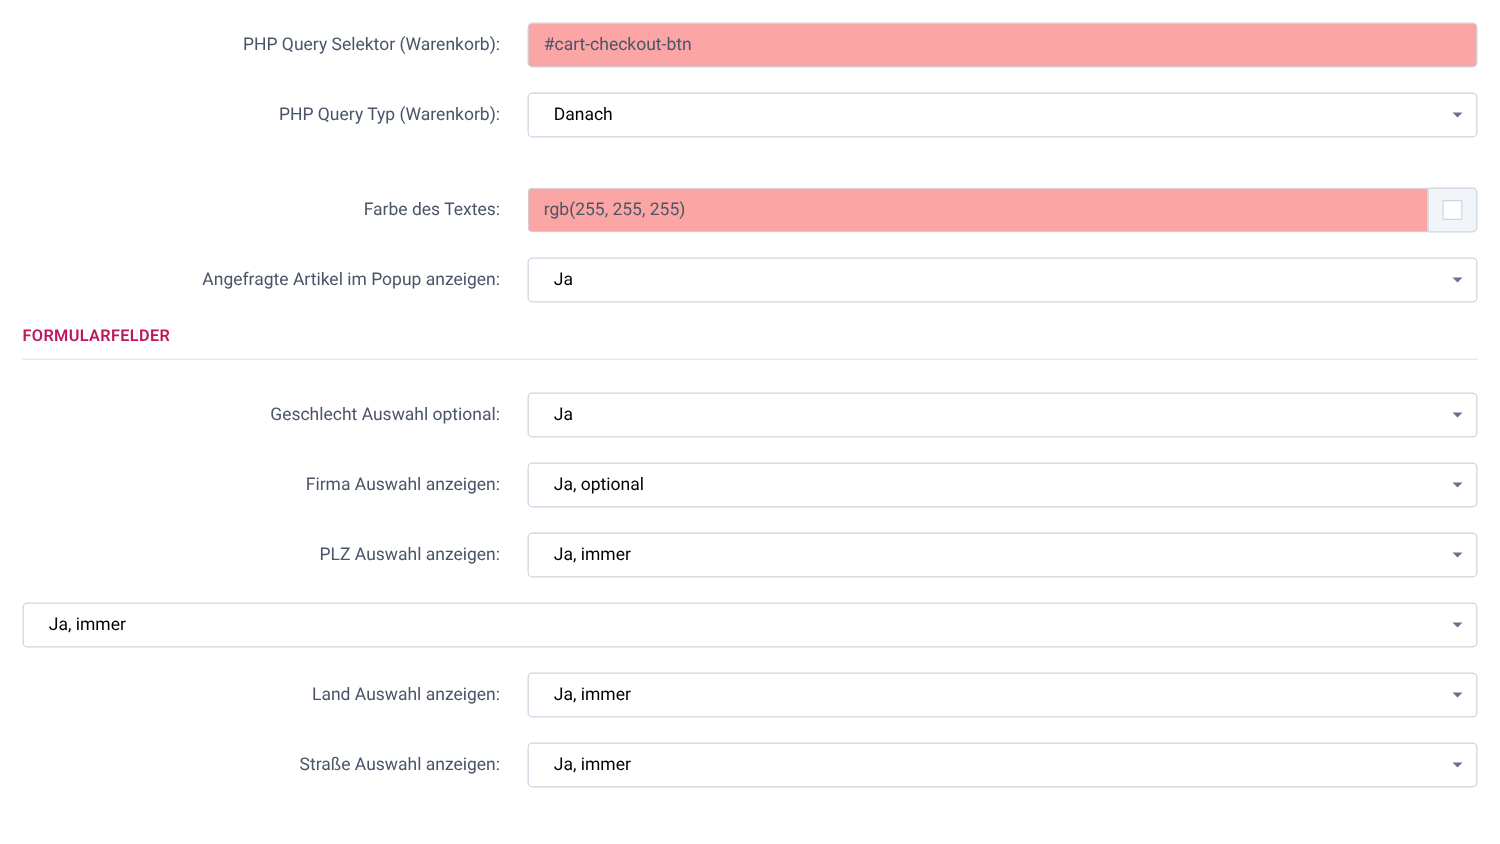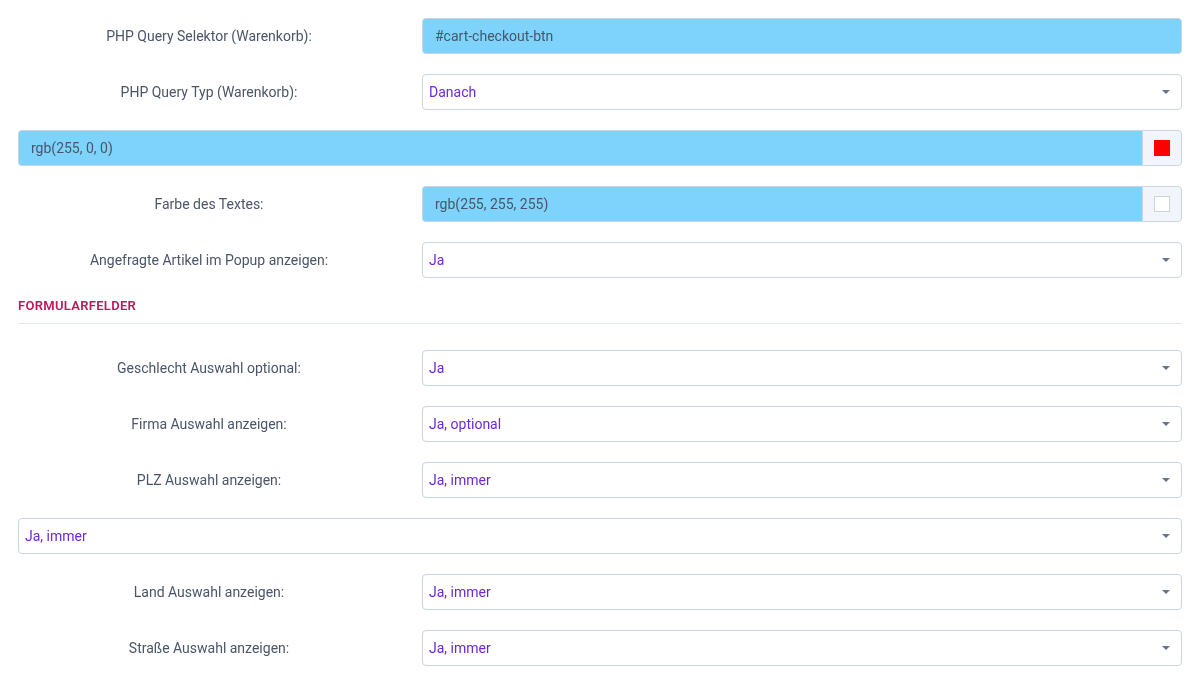--- a/index.html
+++ b/index.html
@@ -10,53 +10,53 @@
       background: #fff;
       padding: 18px 18px 0 18px;
     }
     .form-row {
       display: flex;
       align-items: center;
       margin-bottom: 20px;
     }
     .form-label {
       width: 404px;
-      text-align: center;
+      text-align: right;
       padding-right: 22px;
       color: #4a5568;
       font-size: 14px;
       flex-shrink: 0;
     }
     .form-control-wrap {
       flex: 1;
       display: flex;
     }
     .text-input {
       width: 100%;
       height: 36px;
       padding: 6px 12px;
       border: 1px solid #cbd5e0;
       border-radius: 4px;
       font-size: 14px;
       color: #4a5568;
-      background: #7dd3fc;
+      background: #fca5a5;
       font-family: inherit;
     }
     .select-wrap {
       position: relative;
       width: 100%;
     }
     .select-input {
       width: 100%;
       height: 36px;
-      padding: 6px 30px 6px 6px;
+      padding: 6px 30px 6px 20px;
       border: 1px solid #cbd5e0;
       border-radius: 4px;
       font-size: 14px;
-      color: #6d28d9;
+      color: #000000;
       background: #fff;
       appearance: none;
       -webkit-appearance: none;
       cursor: pointer;
       font-family: inherit;
     }
     .select-wrap::after {
       content: "";
       position: absolute;
       right: 12px;
@@ -124,28 +124,20 @@
   <div class="form-control-wrap">
     <div class="select-wrap">
       <select class="select-input">
         <option>Danach</option>
       </select>
     </div>
   </div>
 </div>
 
 <div class="form-row">
-  <div class="form-control-wrap">
-    <div class="color-group">
-      <input type="text" class="text-input" value="rgb(255, 0, 0)" style="">
-      <div class="color-swatch-btn">
-        <div class="color-swatch" style="background:#ff0000;"></div>
-      </div>
-    </div>
-  </div>
 </div>
 
 <div class="form-row">
   <label class="form-label">Farbe des Textes:</label>
   <div class="form-control-wrap">
     <div class="color-group">
       <input type="text" class="text-input" value="rgb(255, 255, 255)" style="">
       <div class="color-swatch-btn">
         <div class="color-swatch" style="background:#ffffff; border:1px solid #cbd5e0;"></div>
       </div>

